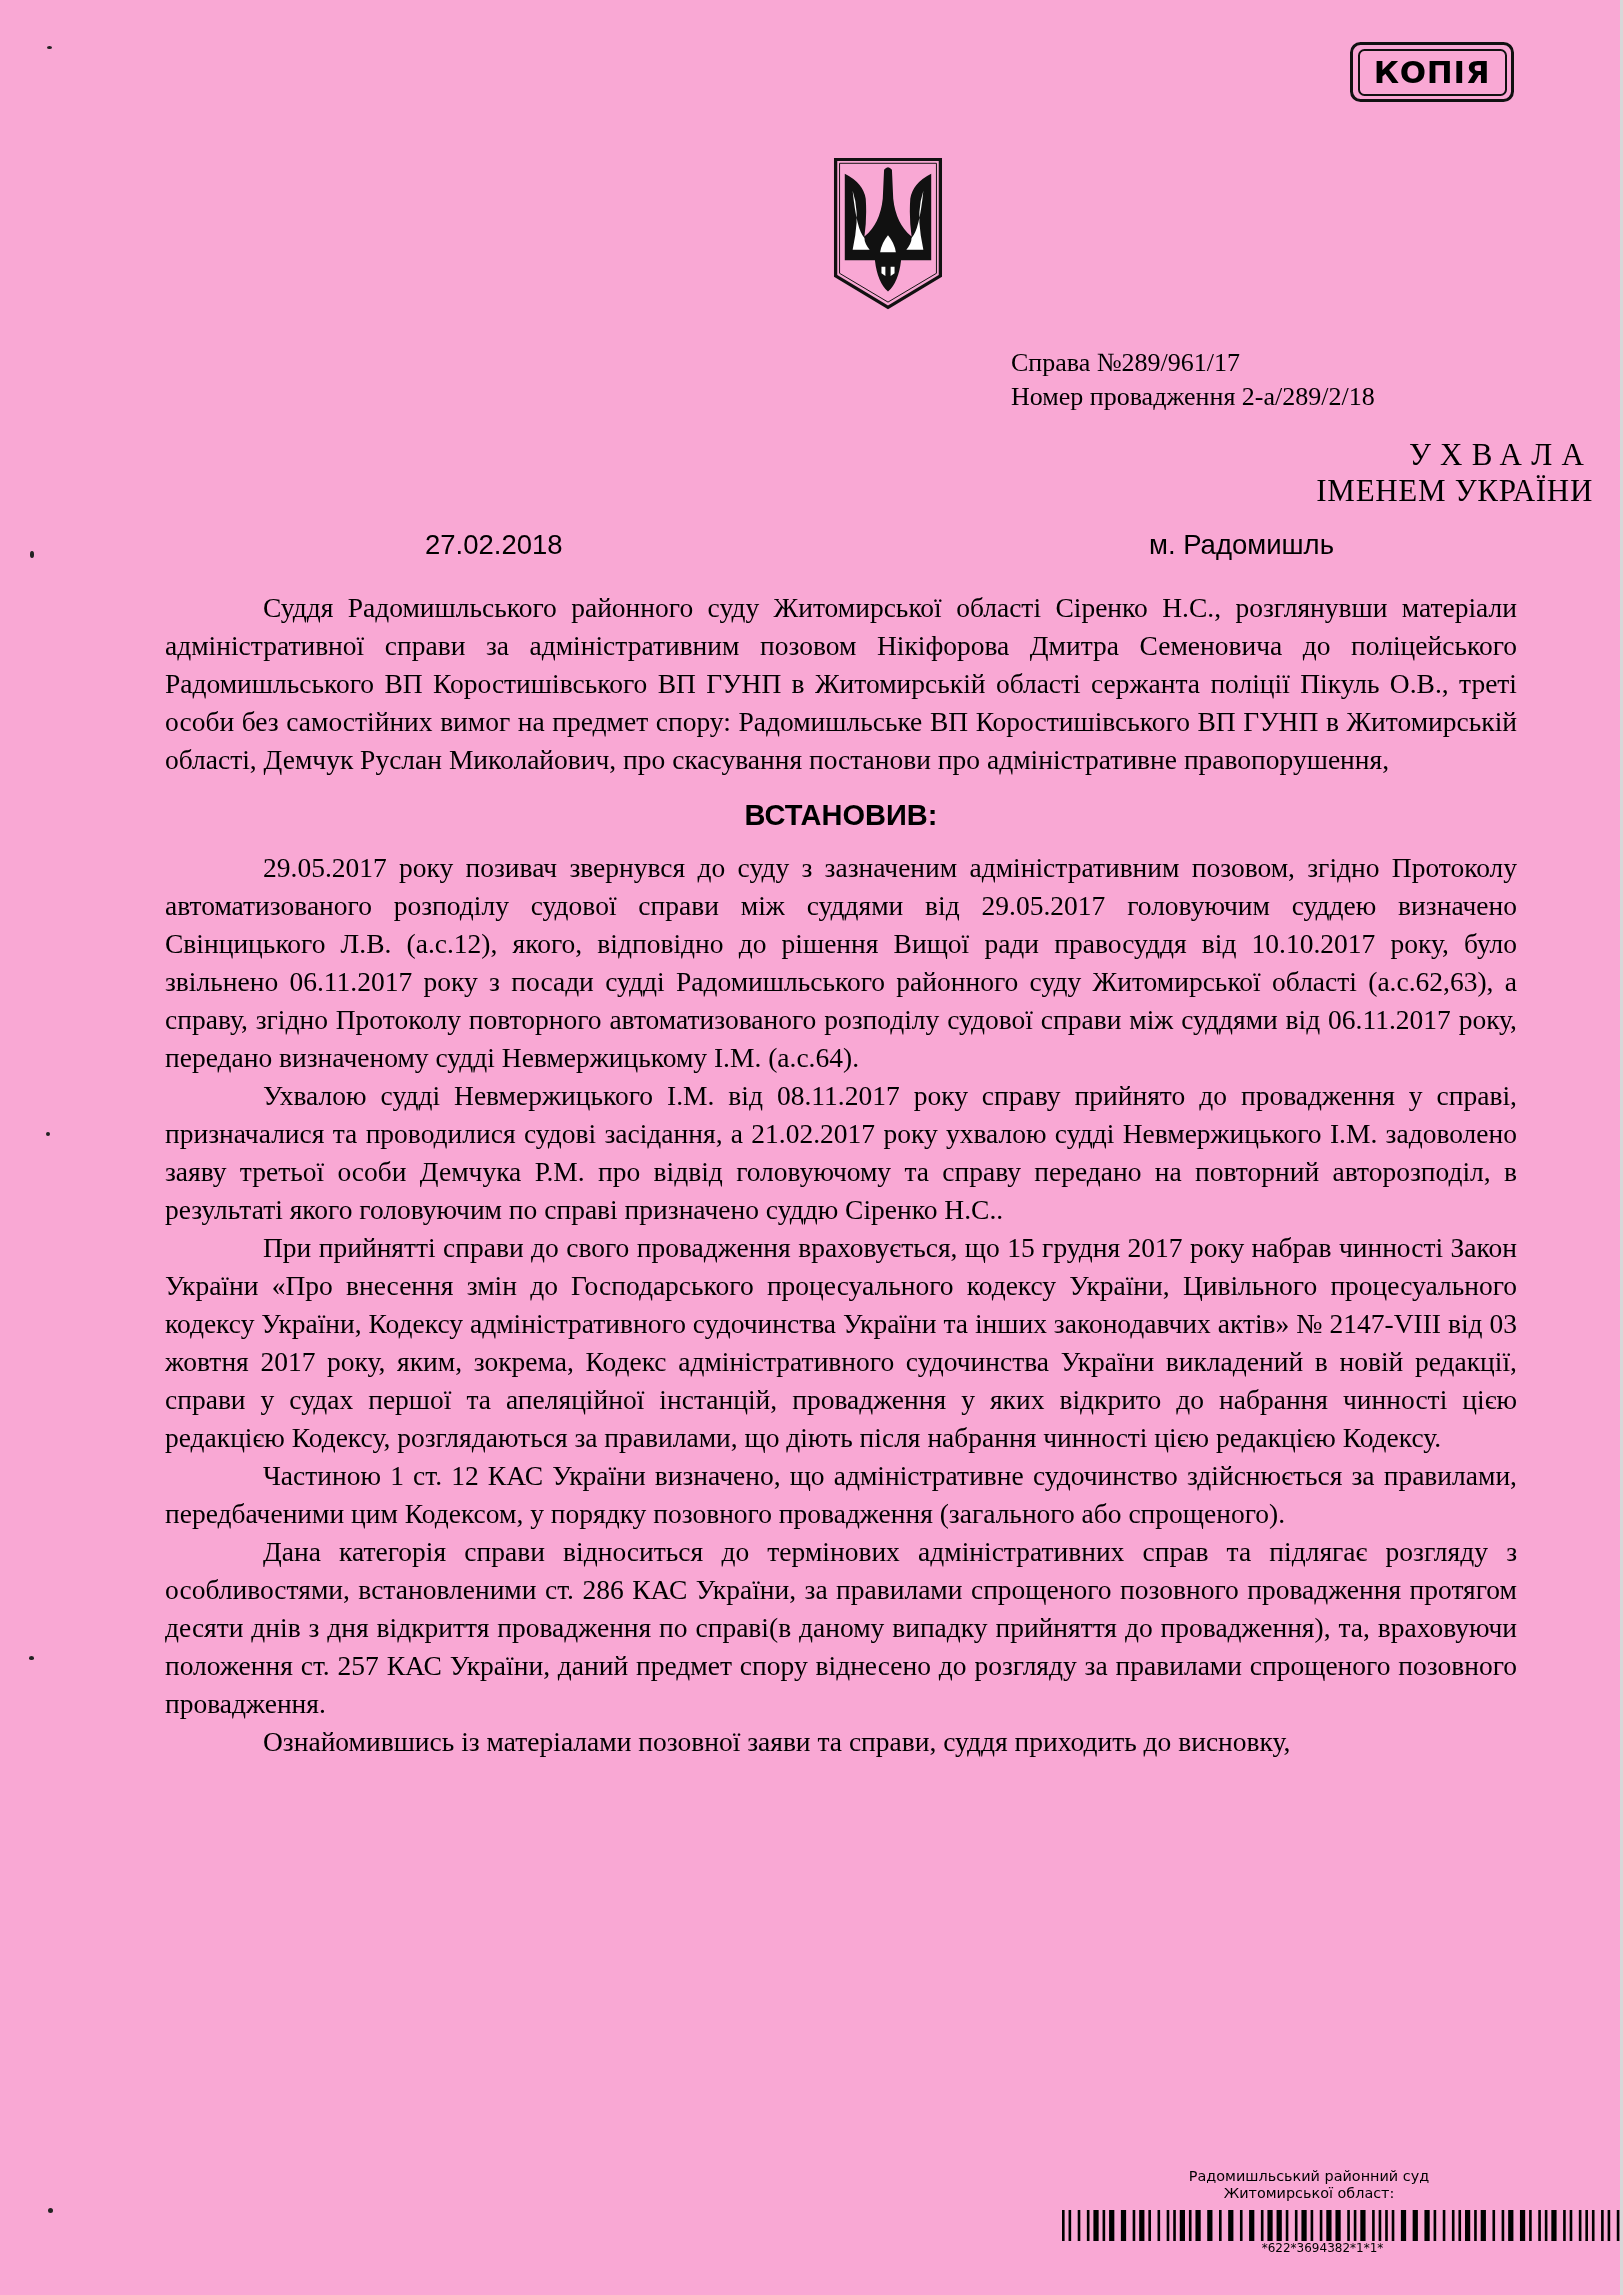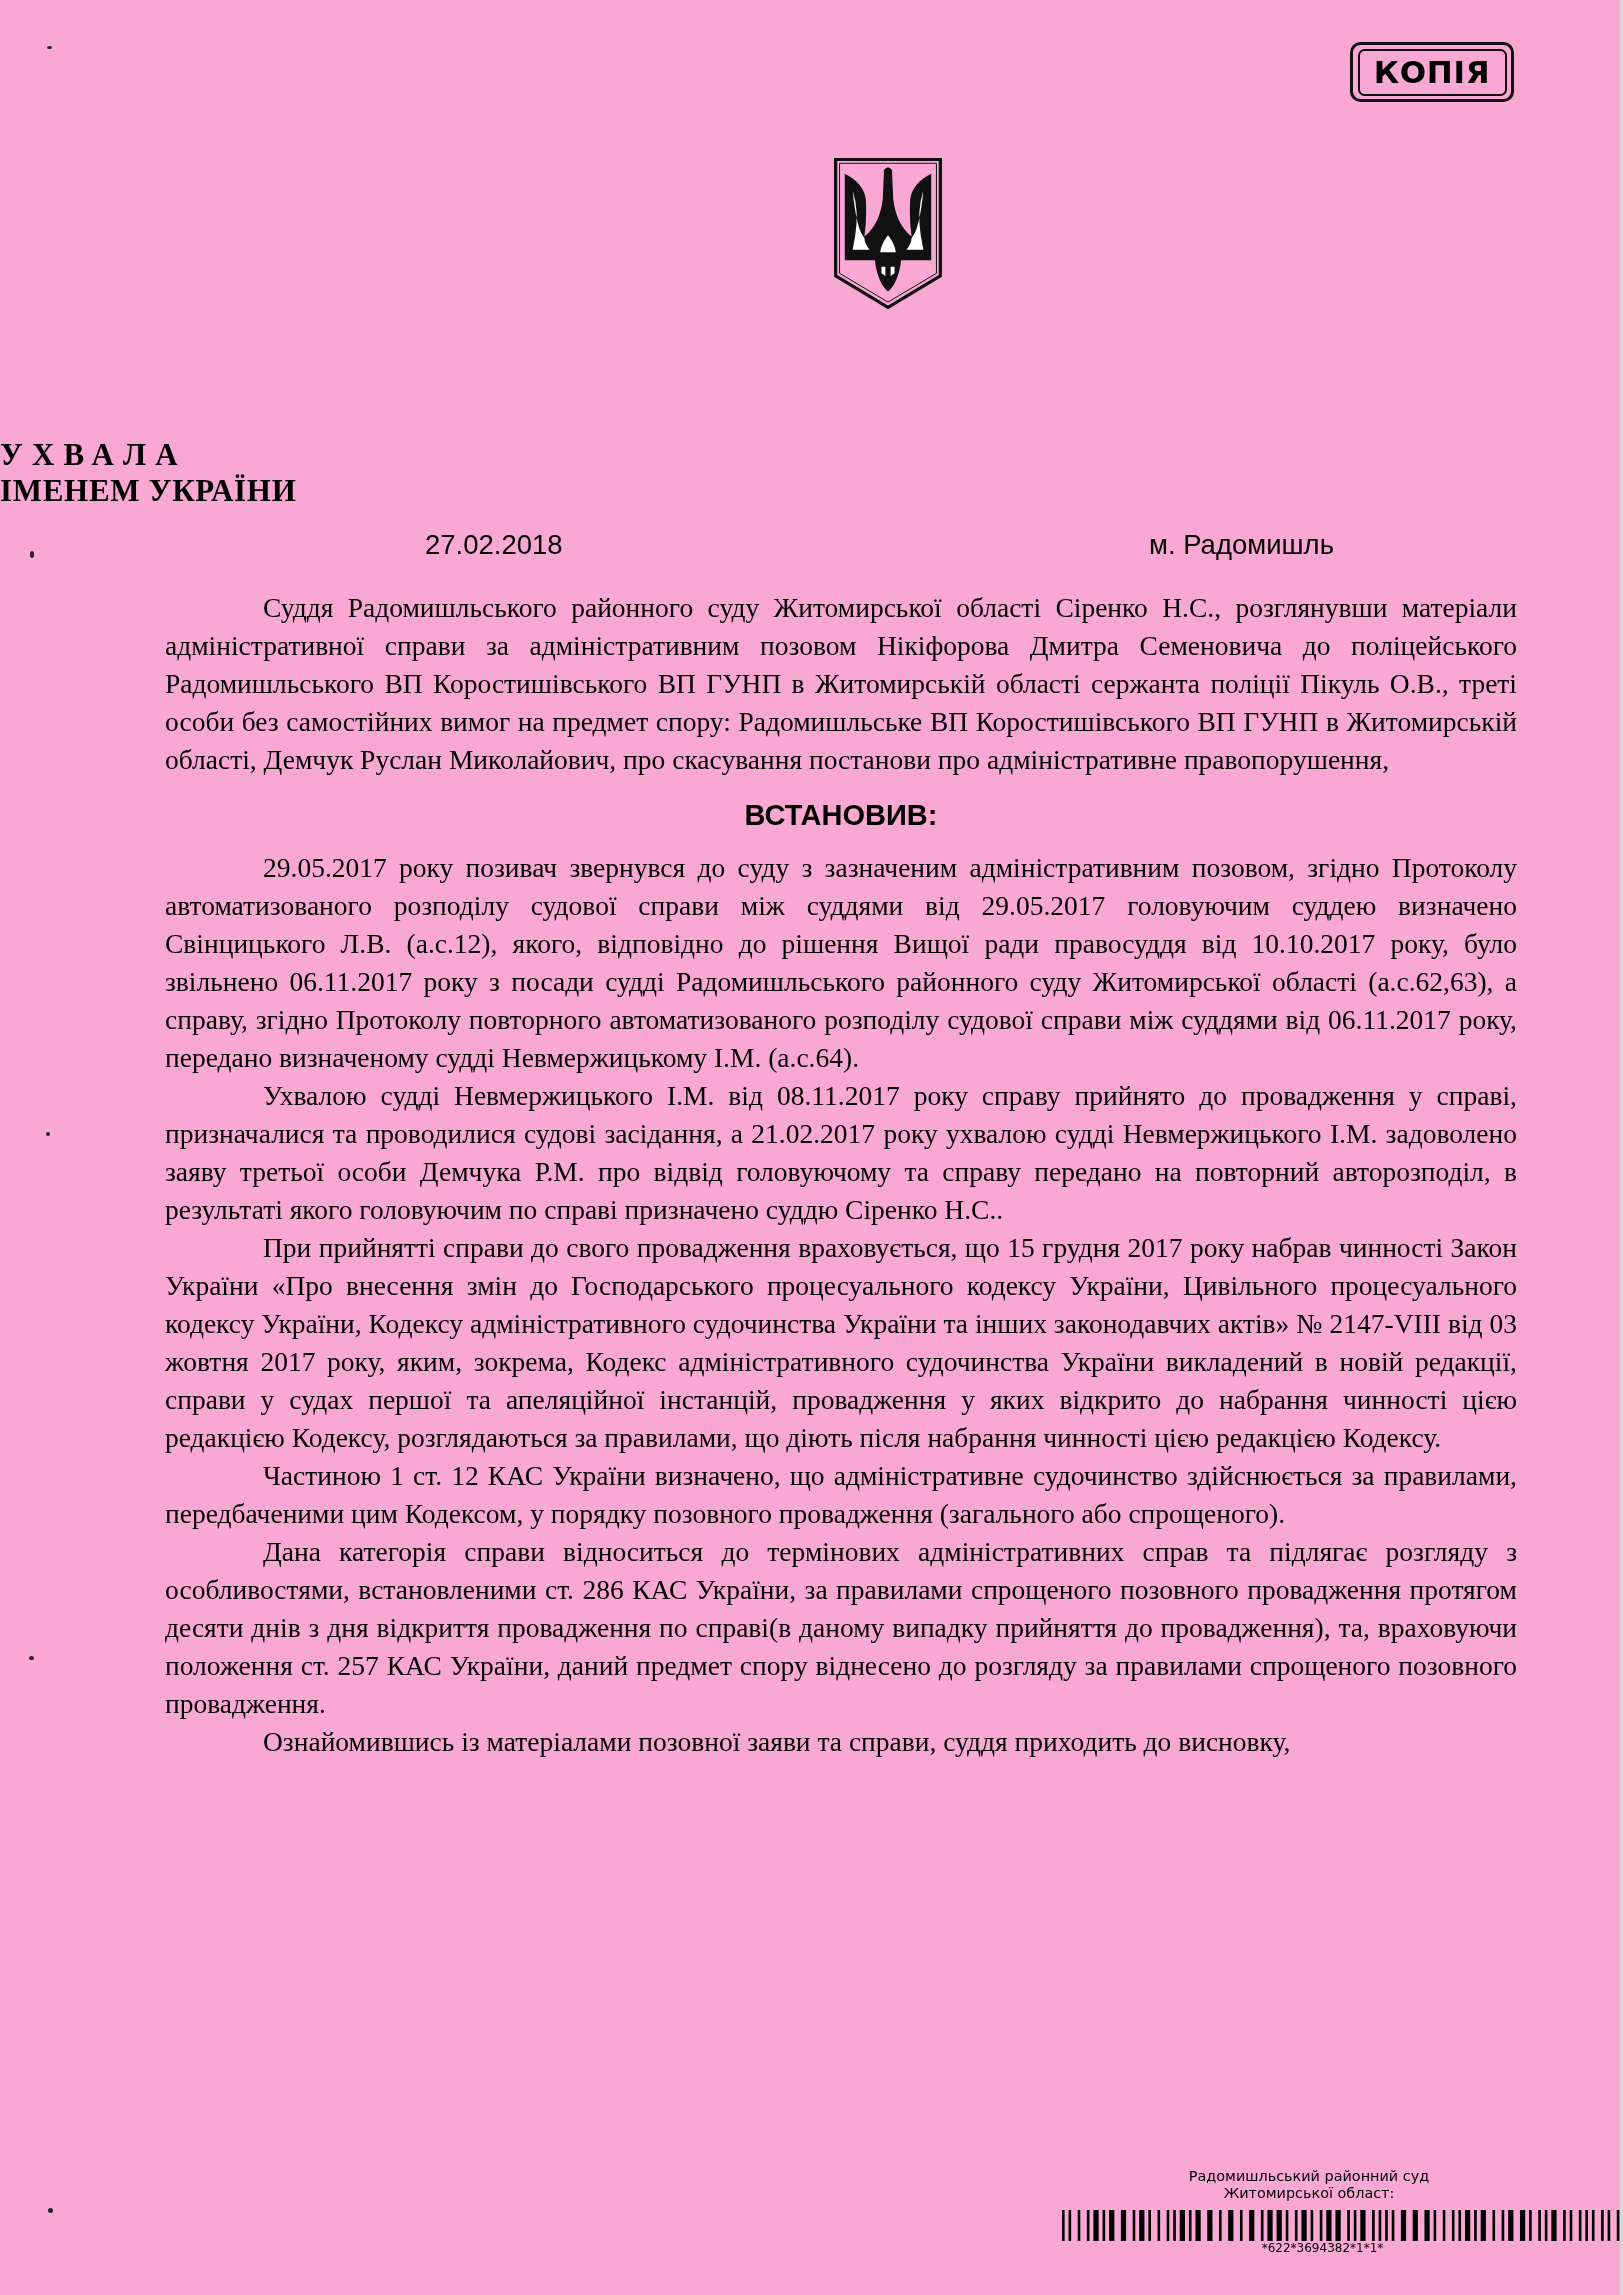--- a/index.html
+++ b/index.html
@@ -18,22 +18,22 @@
   }
 
   .coat { position: absolute; left: 833px; top: 158px; width: 110px; height: 152px; }
 
   .case-info {
     position: absolute; left: 1011px; top: 346px;
     font-family: "Liberation Serif", serif; font-size: 26px; line-height: 34px;
   }
 
   .title {
-    position: absolute; left: 0; width: 1593px; text-align: left;
-    font-family: "Liberation Serif", serif; font-weight: bold;
+    position: absolute; left: 0; width: 1593px; text-align: right;
+    font-family: "Liberation Serif", serif; font-weight: normal;
   }
   .title-1 { top: 437px; font-size: 31px; letter-spacing: 9.2px; }
   .title-2 { top: 473px; font-size: 31px; letter-spacing: 0.7px; }
 
   .date-line {
     position: absolute; top: 529px; font-family: Liberation Sans, sans-serif; font-size: 27.5px;
   }
   .date { left: 425px; }
   .city { left: 1149px; }
 
@@ -73,20 +73,24 @@
   <svg class="coat" viewBox="0 0 168 232">
     <path d="M4 2 H164 V180 L84 228 L4 180 Z" fill="none" stroke="#111" stroke-width="5"></path>
     <path d="M10 8 H158 V176 L84 220 L10 176 Z" fill="none" stroke="#111" stroke-width="1.5"></path>
     <path d="M78 18 Q84 10 90 18 L92 62 Q96 100 120 120 Q116 92 118 62 Q122 38 150 24 L150 156 L104 156 Q100 190 84 204 Q68 190 64 156 L18 156 L18 24 Q46 38 50 62 Q52 92 48 120 Q72 100 76 62 Z" fill="#111"></path>
     <path d="M30 50 Q40 80 34 118 L30 140 L56 140 Q48 130 48 122 Q36 110 30 50 Z" fill="#fff"></path>
     <path d="M138 50 Q128 80 134 118 L138 140 L112 140 Q120 130 120 122 Q132 110 138 50 Z" fill="#fff"></path>
     <path d="M84 118 Q74 130 72 144 L96 144 Q94 130 84 118 Z" fill="#fff"></path>
     <path d="M74 166 L80 166 L80 180 L74 176 Z M88 166 L94 166 L94 176 L88 180 Z" fill="#fff"></path>
   </svg>
 
+  <div class="case-info">
+    <div>Справа №289/961/17</div>
+    <div>Номер провадження 2-а/289/2/18</div>
+  </div>
 
   <div class="title title-1">УХВАЛА</div>
   <div class="title title-2">ІМЕНЕМ УКРАЇНИ</div>
 
   <div class="date-line date">27.02.2018</div>
   <div class="date-line city">м. Радомишль</div>
 
   <div class="body-text">
     <p>Суддя Радомишльського районного суду Житомирської області Сіренко Н.С., розглянувши матеріали адміністративної справи за адміністративним позовом Нікіфорова Дмитра Семеновича до поліцейського Радомишльського ВП Коростишівського ВП ГУНП в Житомирській області сержанта поліції Пікуль О.В., треті особи без самостійних вимог на предмет спору: Радомишльське ВП Коростишівського ВП ГУНП в Житомирській області, Демчук Руслан Миколайович, про скасування постанови про адміністративне правопорушення,</p>
     <div class="heading">ВСТАНОВИВ:</div>

